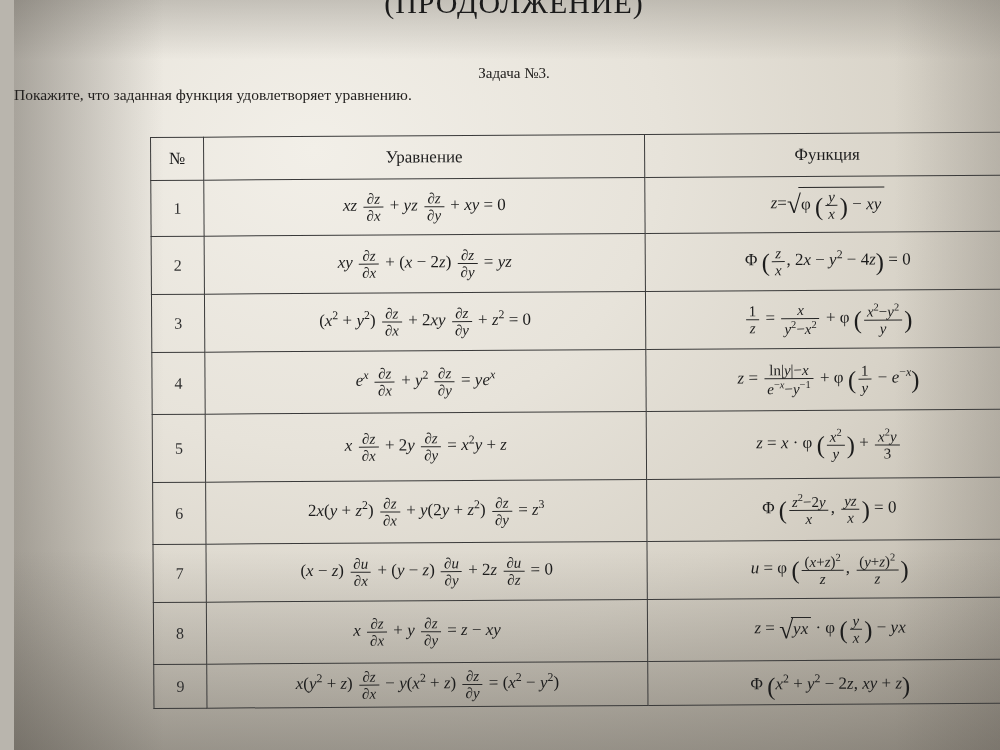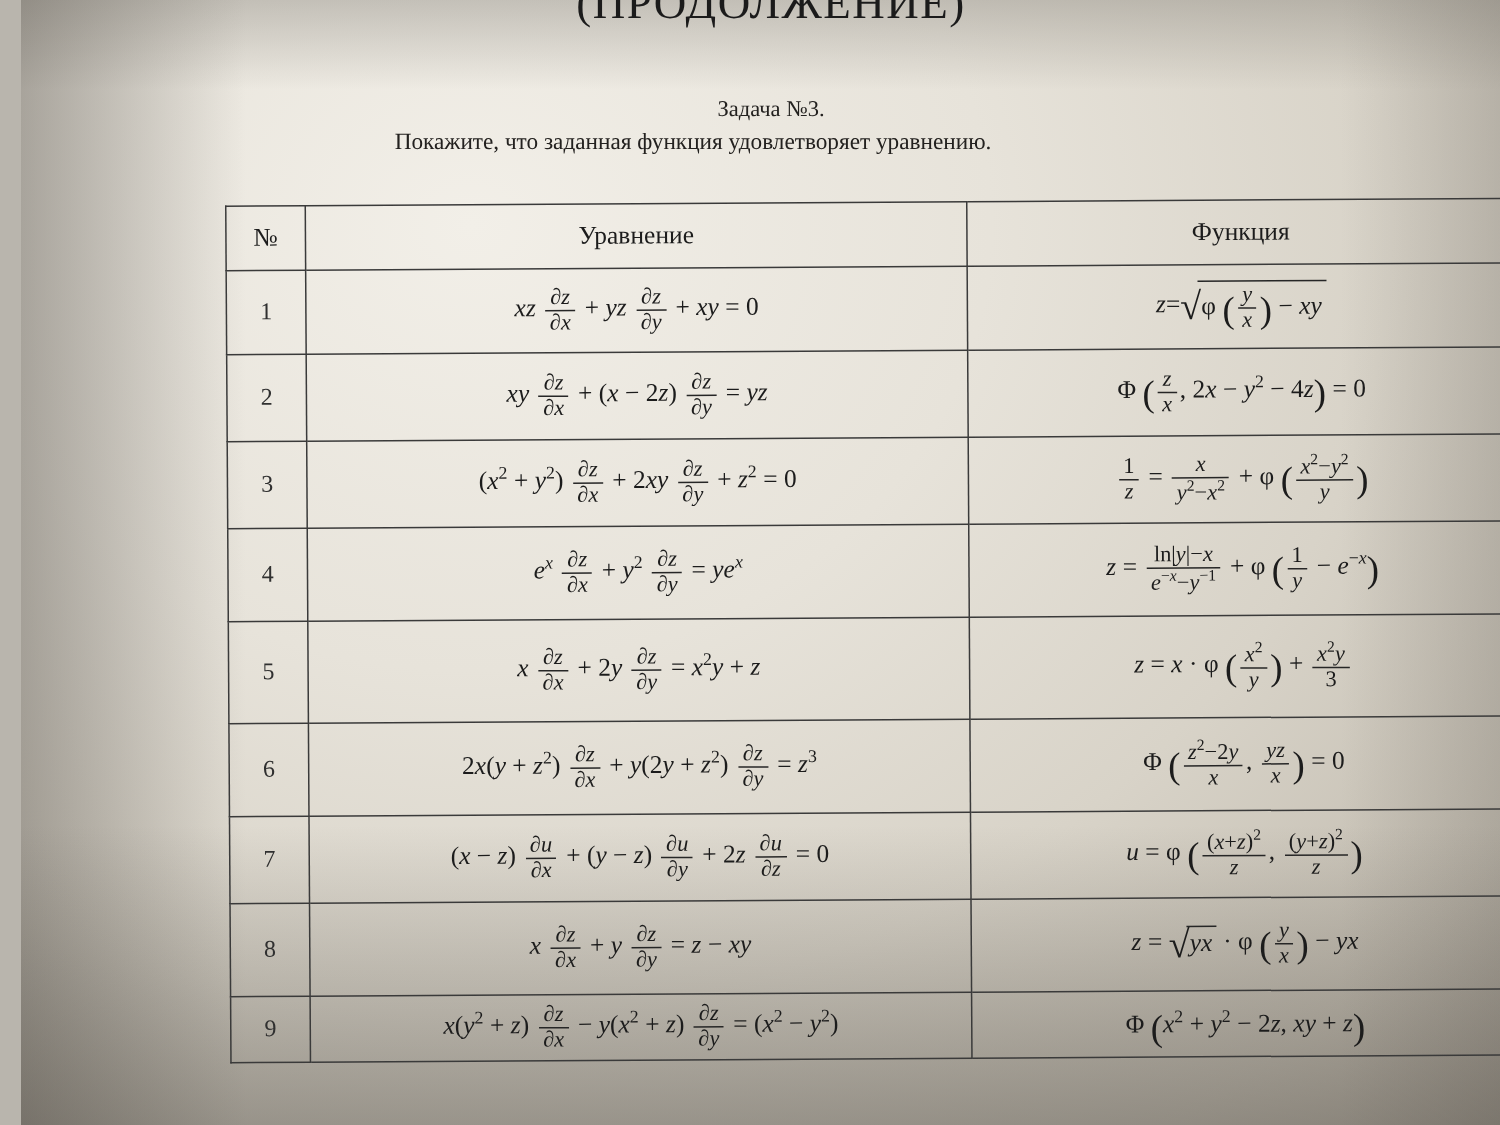--- a/index.html
+++ b/index.html
@@ -63,21 +63,21 @@
     width: 1000px;
     text-align: center;
     font-size: 15px;
     color: #23211f;
   }
   .task-text {
     position: absolute;
     top: 86px;
     left: 0;
     width: 896px;
-    text-align: center;
+    text-align: left;
     font-size: 15.5px;
     color: #23211f;
   }
 
   table.tbl {
     position: absolute;
     left: 136px;
     top: 137px;
     width: 856px;
     border-collapse: collapse;

